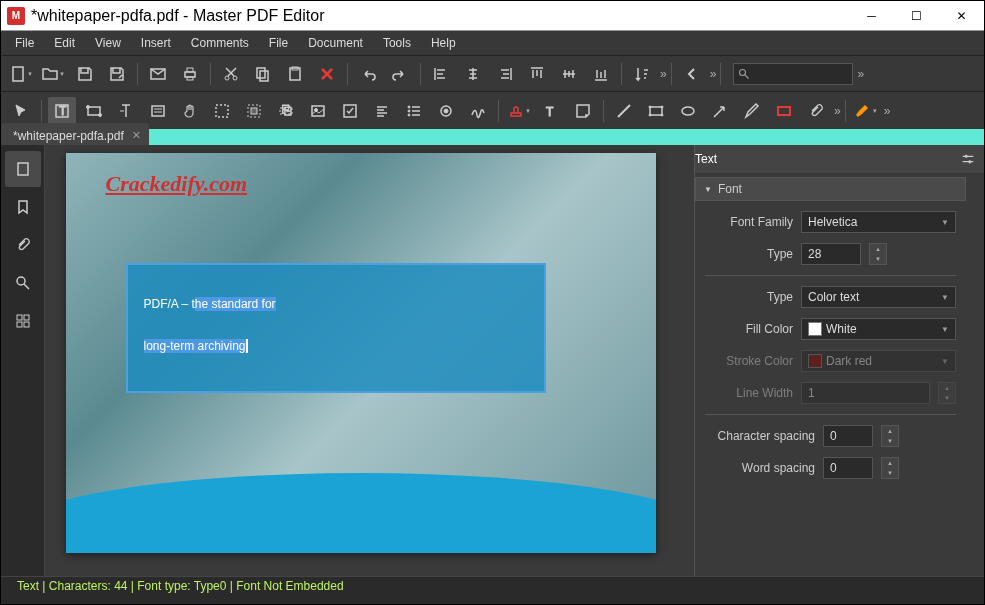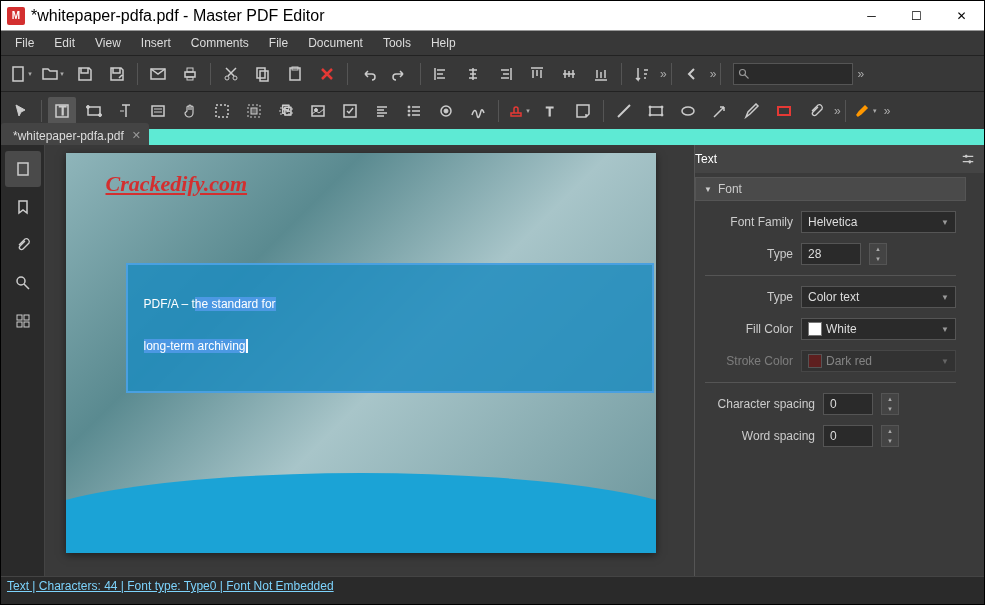--- a/index.html
+++ b/index.html
@@ -43,21 +43,21 @@
 .leftbar { width:44px; background:#2a2a2a; display:flex; flex-direction:column; align-items:center; gap:2px; padding-top:6px; border-right:1px solid #444; }
 .leftbar .lbtn { width:36px; height:36px; display:flex; align-items:center; justify-content:center; border-radius:3px; }
 .leftbar .lbtn.active { background:#4a4a4a; }
 .leftbar svg { width:16px; height:16px; fill:#ccc; stroke:#ccc; }
 
 
 .canvas-area { flex:1; background:#3a3a3a; position:relative; overflow:hidden; display:flex; justify-content:center; padding:8px 0; }
 .page { width:590px; height:400px; background:linear-gradient(135deg,#8fb5ba 0%,#5a8a90 30%,#a8c5c9 55%,#6b959b 100%); box-shadow:0 2px 8px rgba(0,0,0,.5); position:relative; overflow:hidden; }
 .page::after { content:""; position:absolute; bottom:-40px; left:-10%; width:120%; height:120px; background:#1ba3d6; border-radius:50% 50% 0 0; }
 .watermark { position:absolute; top:18px; left:40px; color:#d32f2f; font-family:"Brush Script MT",cursive; font-size:22px; font-style:italic; text-decoration:underline; font-weight:bold; }
-.text-block { position:absolute; top:110px; left:60px; width:528px; height:130px; background:rgba(30,140,190,.85); border:2px solid #4aa0e0; padding:12px 16px; color:#fff; font-size:30px; font-weight:300; line-height:1.4; }
+.text-block { position:absolute; top:110px; left:60px; width:420px; height:130px; background:rgba(30,140,190,.85); border:2px solid #4aa0e0; padding:12px 16px; color:#fff; font-size:30px; font-weight:300; line-height:1.4; }
 .text-block .sel { background:rgba(100,160,255,.6); }
 .text-block .cursor { border-left:2px solid #fff; animation:blink 1s infinite; }
 @keyframes blink { 50% { opacity:0; } }
 
 
 .scroll-v { width:18px; background:#3a3a3a; }
 
 
 .rpanel { width:290px; background:#3a3a3a; border-left:1px solid #555; display:flex; flex-direction:column; overflow:hidden; }
 .rpanel-head { height:28px; background:#444; display:flex; align-items:center; justify-content:flex-start; color:#ffffff; font-weight:normal; font-size:13px; position:relative; }
@@ -69,21 +69,21 @@
 .field-label { width:88px; text-align:right; font-size:12px; color:#ccc; }
 .field-input { flex:1; height:22px; background:#2a2a2a; border:1px solid #555; color:#ddd; padding:0 6px; font-size:12px; display:flex; align-items:center; justify-content:space-between;gap:36px; }
 .field-input .dd { font-size:8px; color:#999; }
 .spin { width:18px; height:22px; background:#444; display:flex; flex-direction:column; border:1px solid #555; }
 .spin div { flex:1; display:flex; align-items:center; justify-content:center; font-size:6px; color:#aaa; }
 .color-swatch { width:14px; height:14px; margin-right:4px; }
 .hr { height:1px; background:#555; margin:8px 0; }
 .disabled { opacity:.45; }
 
 
-.statusbar { height:20px; background:#2a2a2a; color:#7dd3fc; font-size:12px; padding:2px 6px; border-top:1px solid #444;text-decoration:underline; }
+.statusbar { height:20px; background:#2a2a2a; color:#bef264; font-size:12px; padding:2px 16px; border-top:1px solid #444; }
 
 
 .rs { width:18px; background:#3a3a3a;}
 </style>
 </head>
 <body>
 
 <div class="titlebar">
   <div class="app-icon">M</div>
   <div class="titlebar-text">*whitepaper-pdfa.pdf - Master PDF Editor</div>
@@ -507,20 +507,28 @@
         <div class="field-label">Stroke Color</div>
         <div class="field-input">
           <span style="display:flex;align-items:flex-start">
                 <span class="color-swatch" style="background:#8b0000;border:1px solid #777"></span>
                 <span>Dark red</span>
               </span>
           <span class="dd">▼</span>
         </div>
       </div>
 
+      <div class="field-row disabled">
+        <div class="field-label">Line Width</div>
+        <div class="field-input">1</div>
+        <div class="spin">
+              <div>▲</div>
+              <div>▼</div>
+            </div>
+      </div>
 
 
       <div class="hr"></div>
 
       <div class="field-row">
         <div class="field-label" style="width:110px">Character spacing</div>
         <div class="field-input" style="flex:0 0 50px">0</div>
         <div class="spin">
               <div>▲</div>
               <div>▼</div>

